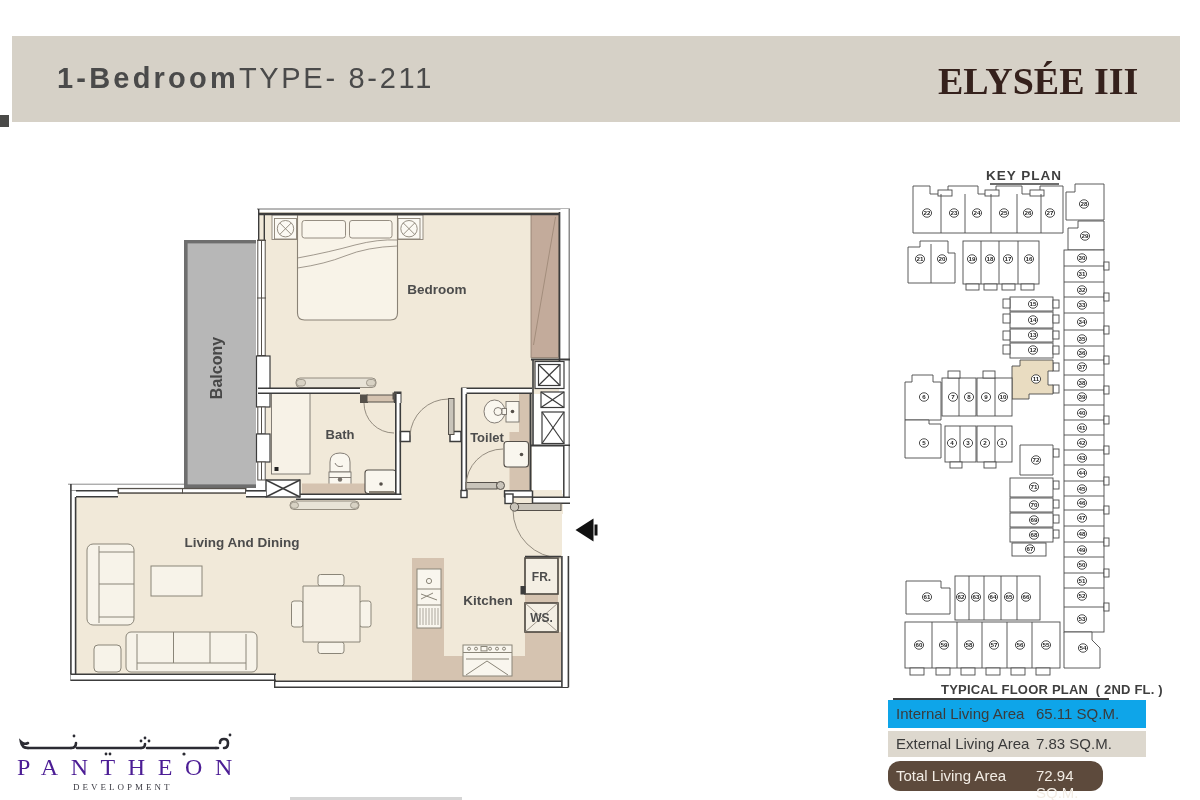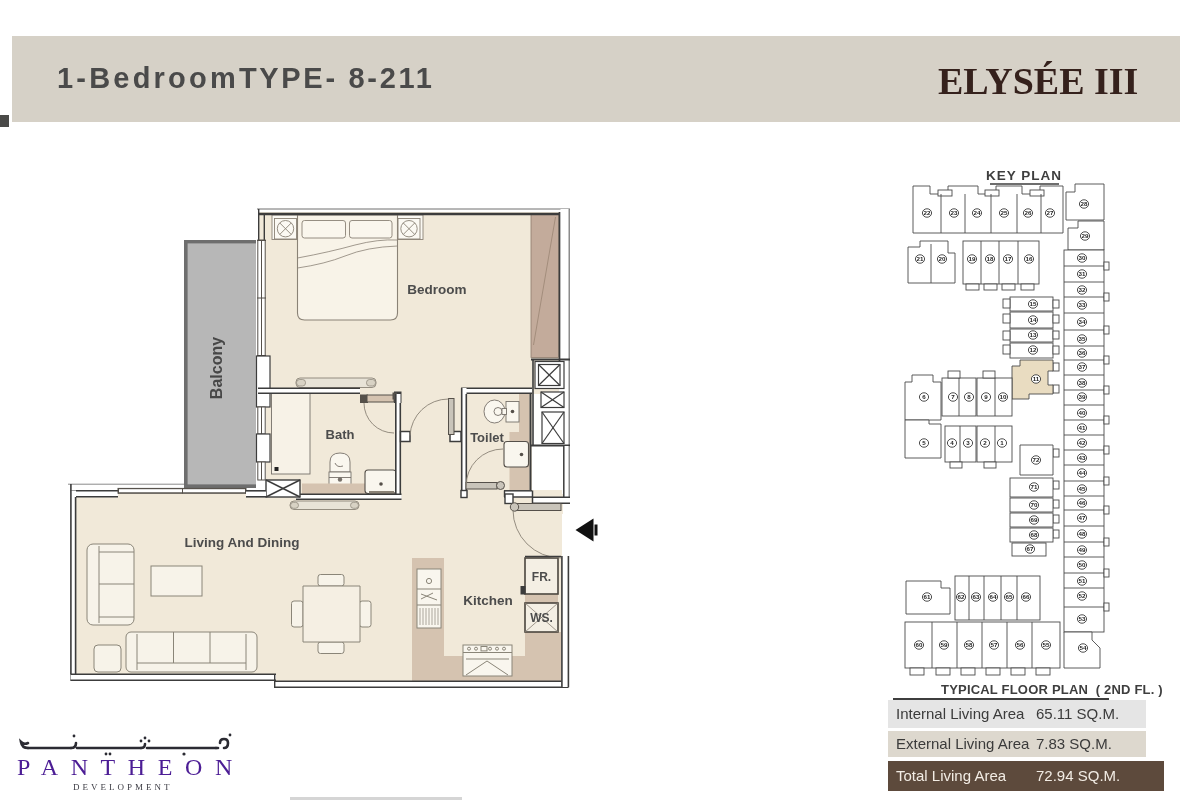--- a/index.html
+++ b/index.html
@@ -6,21 +6,21 @@
 body{font-family:"Liberation Sans",sans-serif;position:relative;}
 .abs{position:absolute;}
 </style>
 </head>
 <body>
 
 <div class="abs" style="left:0;top:115px;width:9px;height:12px;background:#4a4a48;"></div>
 
 <div class="abs" style="left:12px;top:36px;width:1168px;height:86px;background:#d6d1c7;"></div>
 
-<div class="abs" style="left:57px;top:62px;font-size:29px;color:#4a4a4a;"><span style="font-weight:bold;letter-spacing:3.2px;">1-Bedroom</span><span style="font-weight:bold;letter-spacing:2.7px;">TYPE- 8-211</span></div>
+<div class="abs" style="left:57px;top:62px;font-size:29px;color:#4a4a4a;"><span style="font-weight:bold;letter-spacing:3.2px;">1-Bedroom</span><span style="font-weight:normal;letter-spacing:2.7px;">TYPE- 8-211</span></div>
 
 <div class="abs" style="left:938px;top:59px;width:212px;text-align:left;font-family:'Liberation Serif',serif;font-size:38px;font-weight:bold;color:#35211c;letter-spacing:0px;">ELYSÉE III</div>
 
 <svg class="abs" style="left:0;top:0;" width="1200" height="800" viewBox="0 0 1200 800">
 <defs></defs>
 <g font-family="Liberation Sans, sans-serif">
 
 <rect x="258" y="212" width="301" height="182" fill="#f1e9d9"></rect>
 
 <rect x="395" y="394" width="66" height="103" fill="#f1e9d9"></rect>
@@ -724,31 +724,31 @@
 <ellipse cx="1046" cy="645" rx="4.6" ry="4.232" fill="white" stroke="#3a3a3a" stroke-width="0.9"></ellipse>
         <text x="1046" y="647.1" font-size="6.2" font-weight="bold" text-anchor="middle" fill="#222">55</text>
 
 </g>
 </g>
 </svg>
 
 <div class="abs" style="left:893px;top:682px;font-size:13px;font-weight:bold;color:#3e3e3e;letter-spacing:0.2px;margin-left:48px;">TYPICAL FLOOR PLAN&nbsp; ( 2ND FL. )</div>
 <div class="abs" style="left:893px;top:698px;width:216px;height:1.5px;background:#3e3e3e;"></div>
 
-<div class="abs" style="left:888px;top:700px;width:258px;height:28px;background:#e5e5e5;color:#3b3b3b;font-size:15px;">
+<div class="abs" style="left:888px;top:700px;width:258px;height:28px;background:#0ea5e9;color:#3b3b3b;font-size:15px;">
     <span class="abs" style="left:8px;top:5px;">Internal Living Area</span>
     <span class="abs" style="left:148px;top:5px;">65.11 SQ.M.</span>
   </div>
 
 <div class="abs" style="left:888px;top:731px;width:258px;height:26px;background:#ddd8ce;color:#3b3b3b;font-size:15px;">
     <span class="abs" style="left:8px;top:4px;">External Living Area</span>
     <span class="abs" style="left:148px;top:4px;">7.83 SQ.M.</span>
   </div>
 
-<div class="abs" style="left:888px;top:761px;width:276px;height:30px;background:#5d4a3c;color:#f2ece4;font-size:15px;">
+<div class="abs" style="left:888px;top:761px;width:215px;height:30px;background:#5d4a3c;color:#f2ece4;font-size:15px;border-radius:12px;">
     <span class="abs" style="left:8px;top:6px;">Total Living Area</span>
     <span class="abs" style="left:148px;top:6px;">72.94 SQ.M.</span>
   </div>
 
 <svg class="abs" style="left:14px;top:733px;" width="225" height="26" viewBox="0 0 225 26">
 <g stroke="#2b2b33" stroke-width="2.6" fill="none" stroke-linecap="round">
 <path d="M210,15 Q214,15 214,10 Q214,6 210,6 Q206,6 206,10"></path>
 <line x1="133" y1="15" x2="202" y2="15"></line>
 <path d="M202,15 L204,15"></path>
 <line x1="63" y1="15" x2="127" y2="15"></line>

